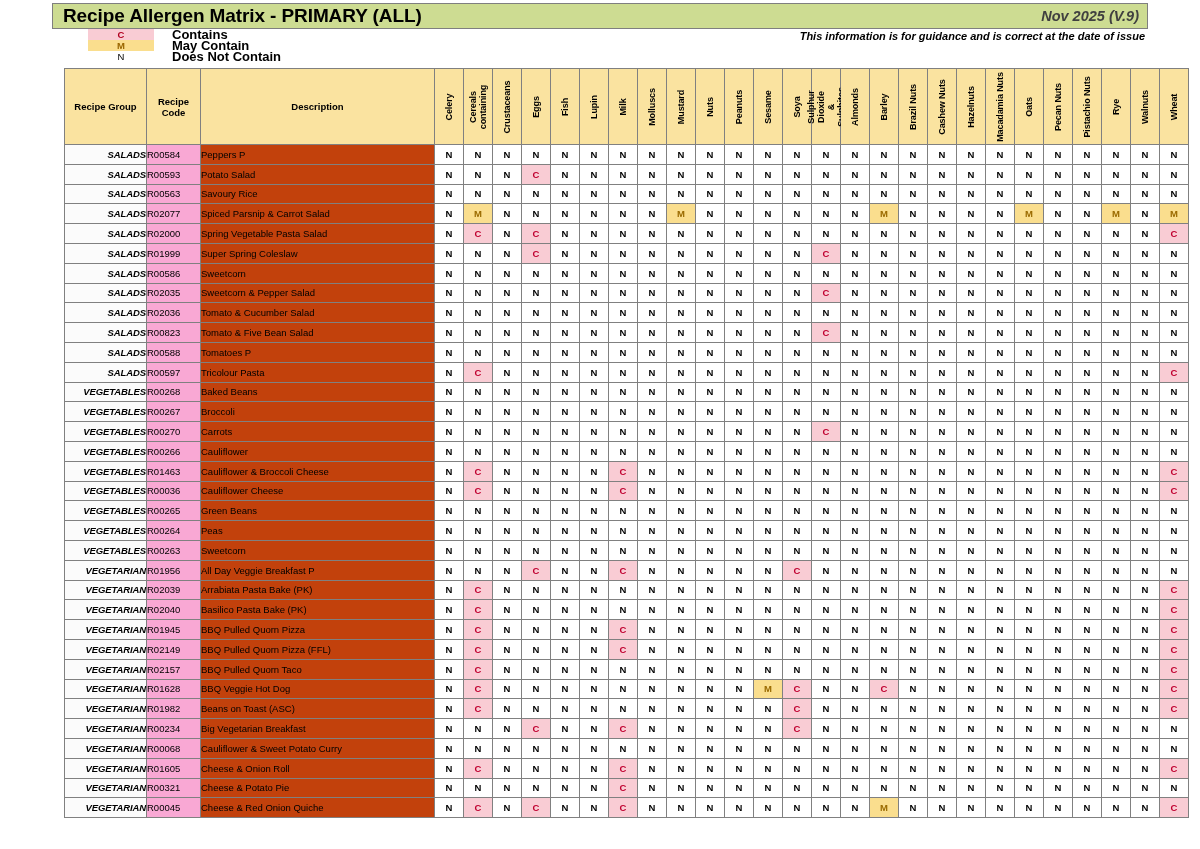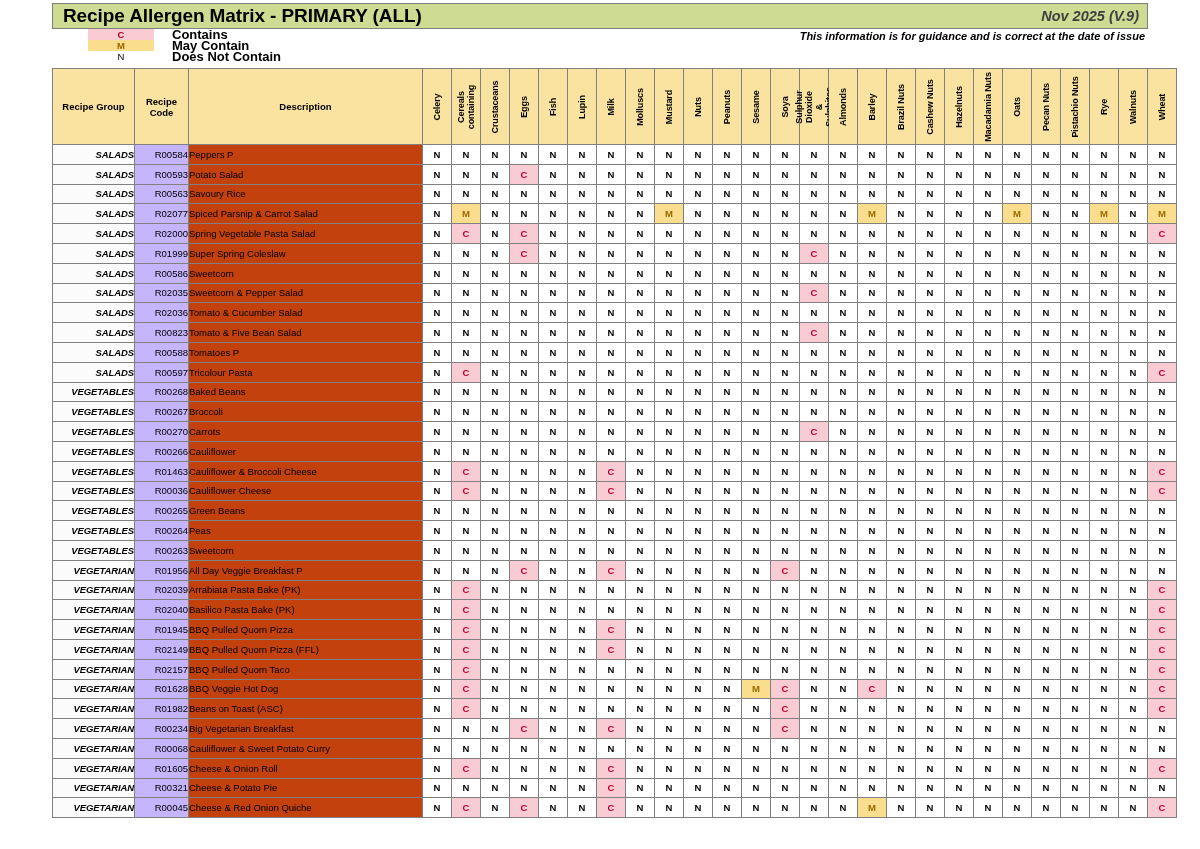--- a/index.html
+++ b/index.html
@@ -82,21 +82,21 @@
     font-weight: bold;
     font-style: italic;
     color: #000;
     line-height: 12px;
     white-space: nowrap;
   }
 
   
   .matrix-wrap {
     position: absolute;
-    left: 52px; top: 68px;
+    left: 64px; top: 68px;
     width: 1063px;
   }
   table.matrix {
     border-collapse: collapse;
     table-layout: fixed;
     width: 1096px;
   }
   table.matrix th, table.matrix td {
     border: 1px solid #808080;
     padding: 0;
@@ -145,23 +145,23 @@
   tbody tr { height: 19.8px; }
   td.c-group {
     text-align: right;
     font-style: italic;
     font-weight: bold;
     font-size: 8.5px;
     background: #fbfbfb;
     letter-spacing: -0.1px;
   }
   td.c-code {
-    text-align: right;
+    text-align: left;
     font-size: 9.5px;
-    background: #c4b5fd;
+    background: #f9a8d4;
   }
   td.c-desc {
     text-align: left;
     padding-left: 4px;
     font-size: 10px;
     background: #c2410c;
     white-space: nowrap;
     overflow: hidden;
   }
   td.cell {

